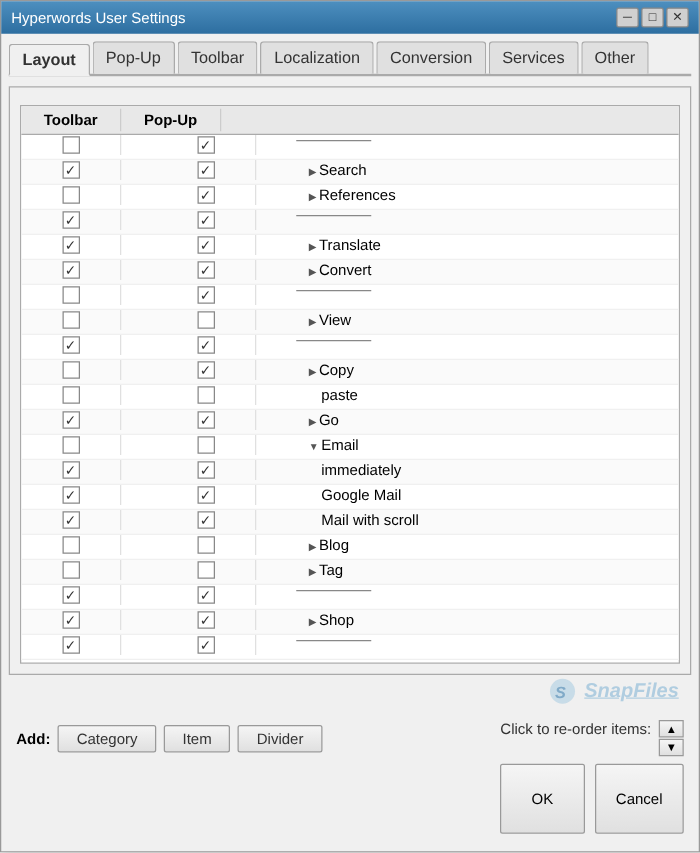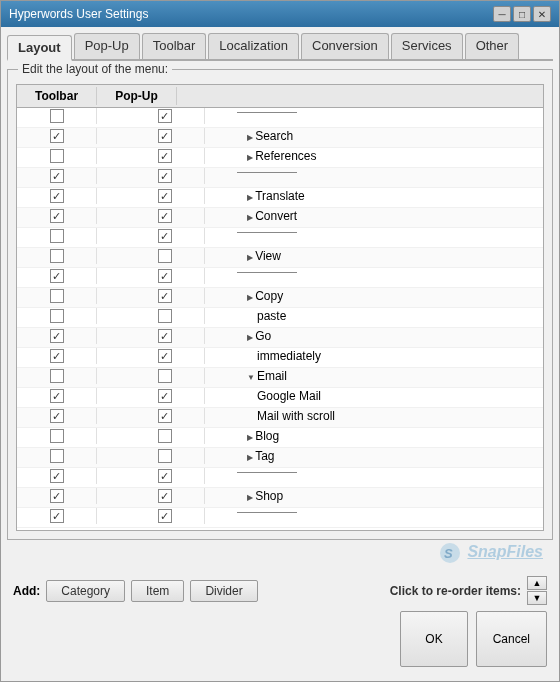--- a/index.html
+++ b/index.html
@@ -229,23 +229,22 @@
       padding: 3px 14px;
       border: 1px solid #999;
       background: linear-gradient(to bottom, #f5f5f5, #e0e0e0);
       cursor: pointer;
       font-size: 12px;
       border-radius: 2px;
       color: #333;
     }
     .reorder-section {
       display: flex;
-      align-items: center;
+      align-items: flex-start;
       gap: 6px;
-      font-weight: bold;
     }
     .reorder-label {
       font-size: 12px;
       color: #333;
     }
     .reorder-btns {
       display: flex;
       flex-direction: column;
       gap: 1px;
     }
@@ -311,21 +310,20 @@
       <div class="tab active">Layout</div>
       <div class="tab">Pop-Up</div>
       <div class="tab">Toolbar</div>
       <div class="tab">Localization</div>
       <div class="tab">Conversion</div>
       <div class="tab">Services</div>
       <div class="tab">Other</div>
     </div>
 
     <div class="group-box">
-      <span class="group-label">Edit the layout of the menu:</span>
 
       <div class="table-container">
 
         <div class="table-header">
           <div class="col-toolbar">Toolbar</div>
           <div class="col-popup">Pop-Up</div>
           <div class="col-label"></div>
         </div>
 
         <div class="scroll-wrapper">
@@ -453,36 +451,36 @@
                 <div class="checkbox checked"></div>
               </div>
             <div class="cell-popup">
                 <div class="checkbox checked"></div>
               </div>
             <div class="cell-label indent1"><span class="arrow-right"></span>Go</div>
           </div>
 
           <div class="table-row">
             <div class="cell-toolbar">
+                <div class="checkbox"></div>
+              </div>
+            <div class="cell-popup">
+                <div class="checkbox"></div>
+              </div>
+            <div class="cell-label indent1"><span class="arrow-down"></span>Email</div>
+          </div>
+
+          <div class="table-row">
+            <div class="cell-toolbar">
                 <div class="checkbox checked"></div>
               </div>
             <div class="cell-popup">
                 <div class="checkbox checked"></div>
               </div>
             <div class="cell-label indent2">immediately</div>
-          </div>
-
-          <div class="table-row">
-            <div class="cell-toolbar">
-                <div class="checkbox"></div>
-              </div>
-            <div class="cell-popup">
-                <div class="checkbox"></div>
-              </div>
-            <div class="cell-label indent1"><span class="arrow-down"></span>Email</div>
           </div>
 
           <div class="table-row">
             <div class="cell-toolbar">
                 <div class="checkbox checked"></div>
               </div>
             <div class="cell-popup">
                 <div class="checkbox checked"></div>
               </div>
             <div class="cell-label indent2">Google Mail</div>

